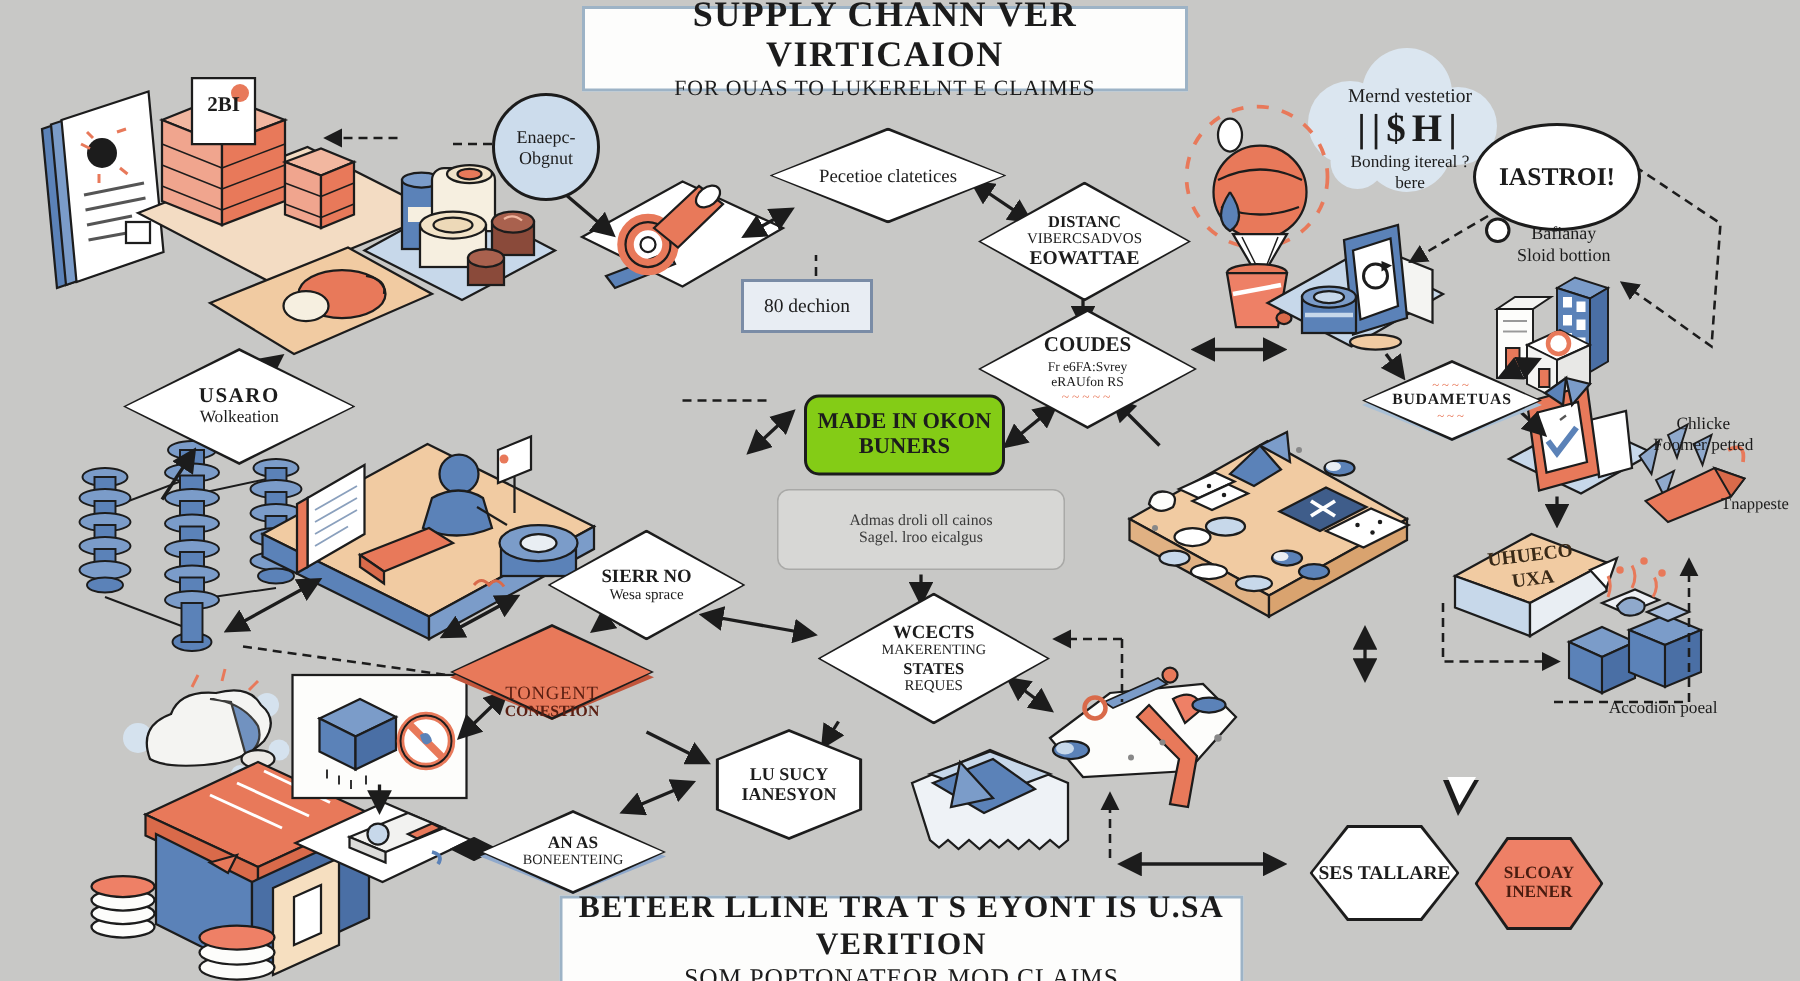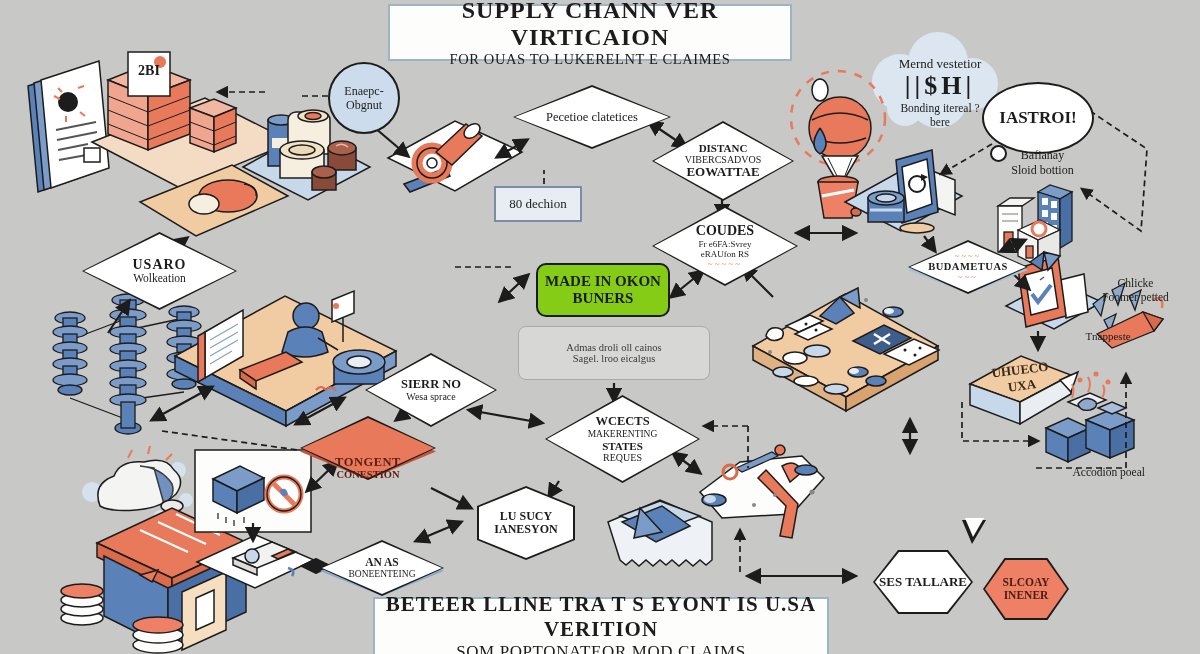--- a/index.html
+++ b/index.html
@@ -582,21 +582,21 @@
     <span style="font-size:12.5px;font-weight:bold;">SIERR NO</span>
     <span style="font-size:10px;">Wesa sprace</span>
   </div>
 </div>
 
 <div class="shape cp-d" style="left:300px;top:416px;width:136px;height:64px;z-index:3;">
   <div class="lyr sh" style="inset:0;top:7px;background:#c2563c;clip-path:polygon(50% 0%,100% 50%,50% 100%,0% 50%);"></div>
   <div class="lyr bg"></div>
   <div class="lyr fg" style="background:#e8795a;"></div>
   <div class="txt" style="color:#5a1f12;">
-    <span style="font-size:12.5px;font-weight:bold;letter-spacing:.5px;margin-top:39px;">TONGENT</span>
+    <span style="font-size:12.5px;font-weight:normal;letter-spacing:.5px;margin-top:39px;">TONGENT</span>
     <span style="font-size:10.5px;font-weight:bold;">CONESTION</span>
   </div>
 </div>
 
 <div class="shape cp-d" style="left:545px;top:395px;width:155px;height:88px;z-index:3;">
   <div class="lyr bg"></div>
       <div class="lyr fg"></div>
   <div class="txt" style="line-height:1.15;">
     <span style="font-size:12.5px;font-weight:bold;">WCECTS</span>
     <span style="font-size:9.5px;">MAKERENTING</span>
@@ -670,21 +670,21 @@
 <div class="lbl" style="left:990px;top:148px;width:105px;z-index:3;font-size:12px;">
   <div>Bafianay</div>
   <div>Sloid bottion</div>
 </div>
 
 <div class="lbl" style="left:1088px;top:276px;width:95px;z-index:3;font-size:11.5px;">
   <div>Chlicke</div>
   <div>Foomer petted</div>
 </div>
 
-<div class="lbl" style="left:1078px;top:330px;width:60px;z-index:3;font-size:11px;">
+<div class="lbl" style="left:1140px;top:330px;width:60px;z-index:3;font-size:11px;">
   <div>Tnappeste</div>
 </div>
 
 <div class="lbl" style="left:1050px;top:465px;width:95px;z-index:3;font-size:11.5px;text-align:right;">
   <div>Accodion poeal</div>
 </div>
 
 <div class="lbl" style="left:978px;top:362px;width:86px;z-index:3;font-size:13px;font-weight:bold;transform:rotate(-7deg);line-height:1.2;color:#3a2a18;">
   <div>UHUECO</div>
   <div>UXA</div>

